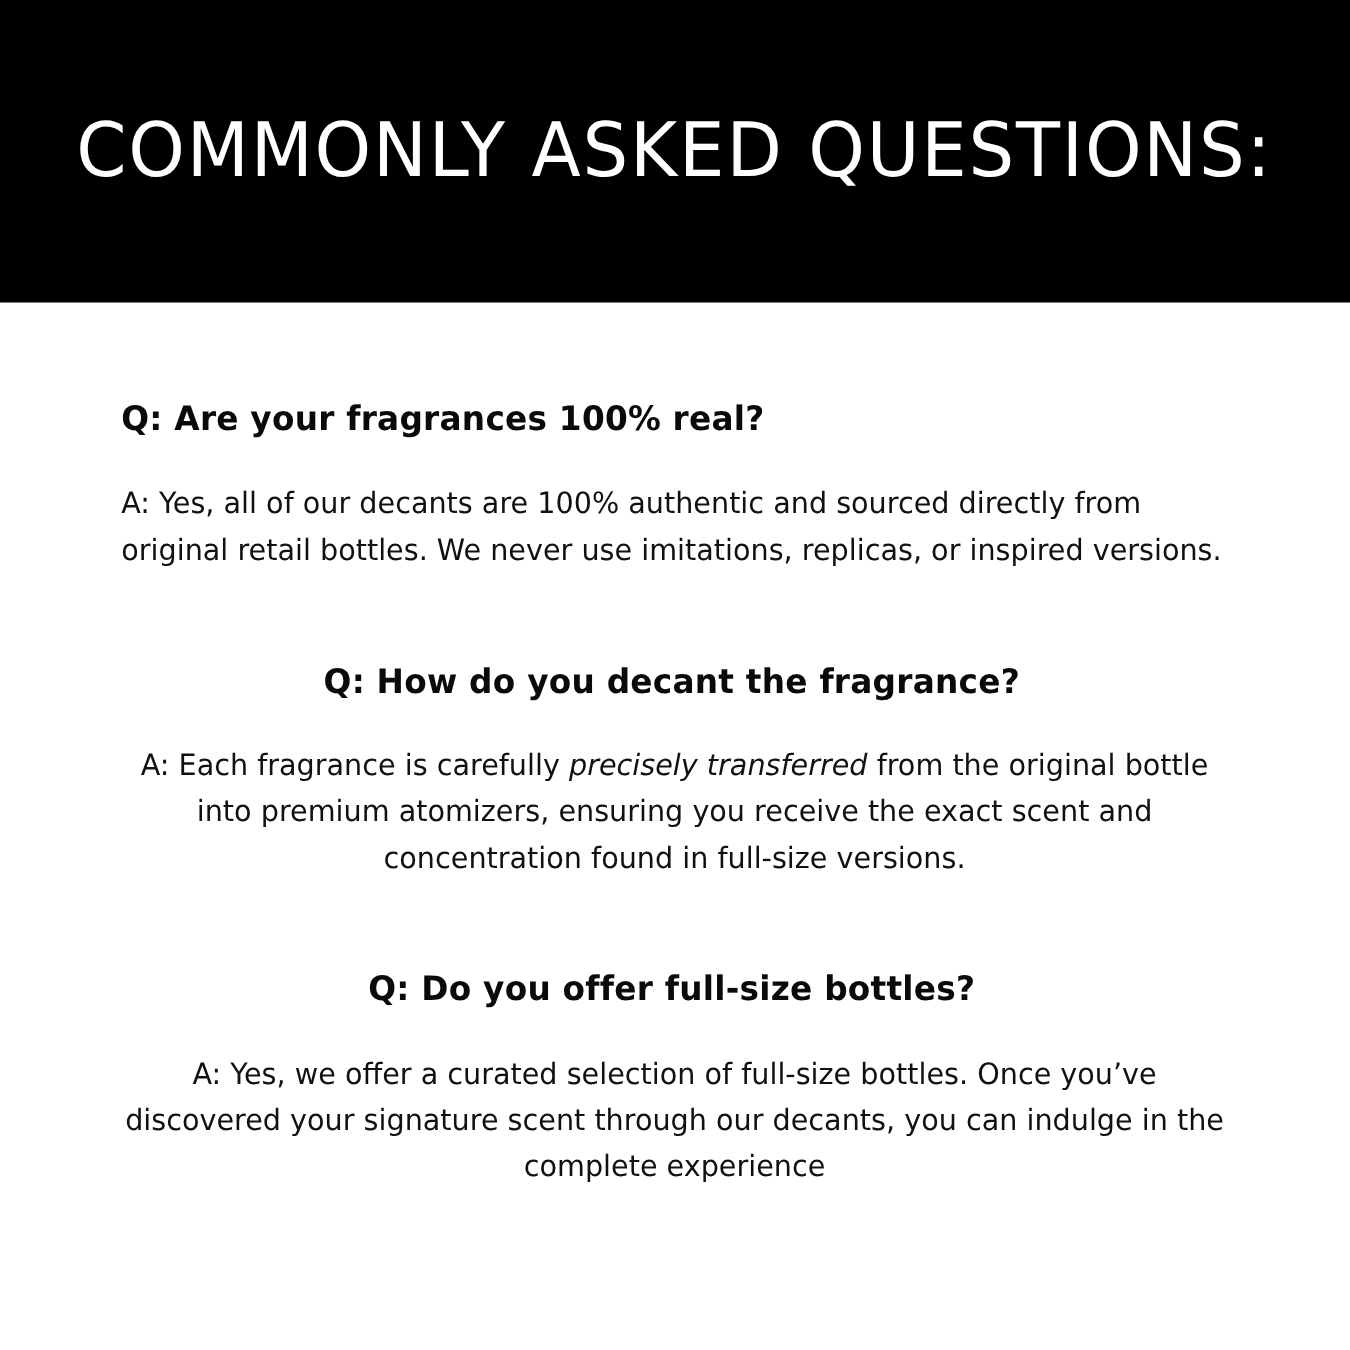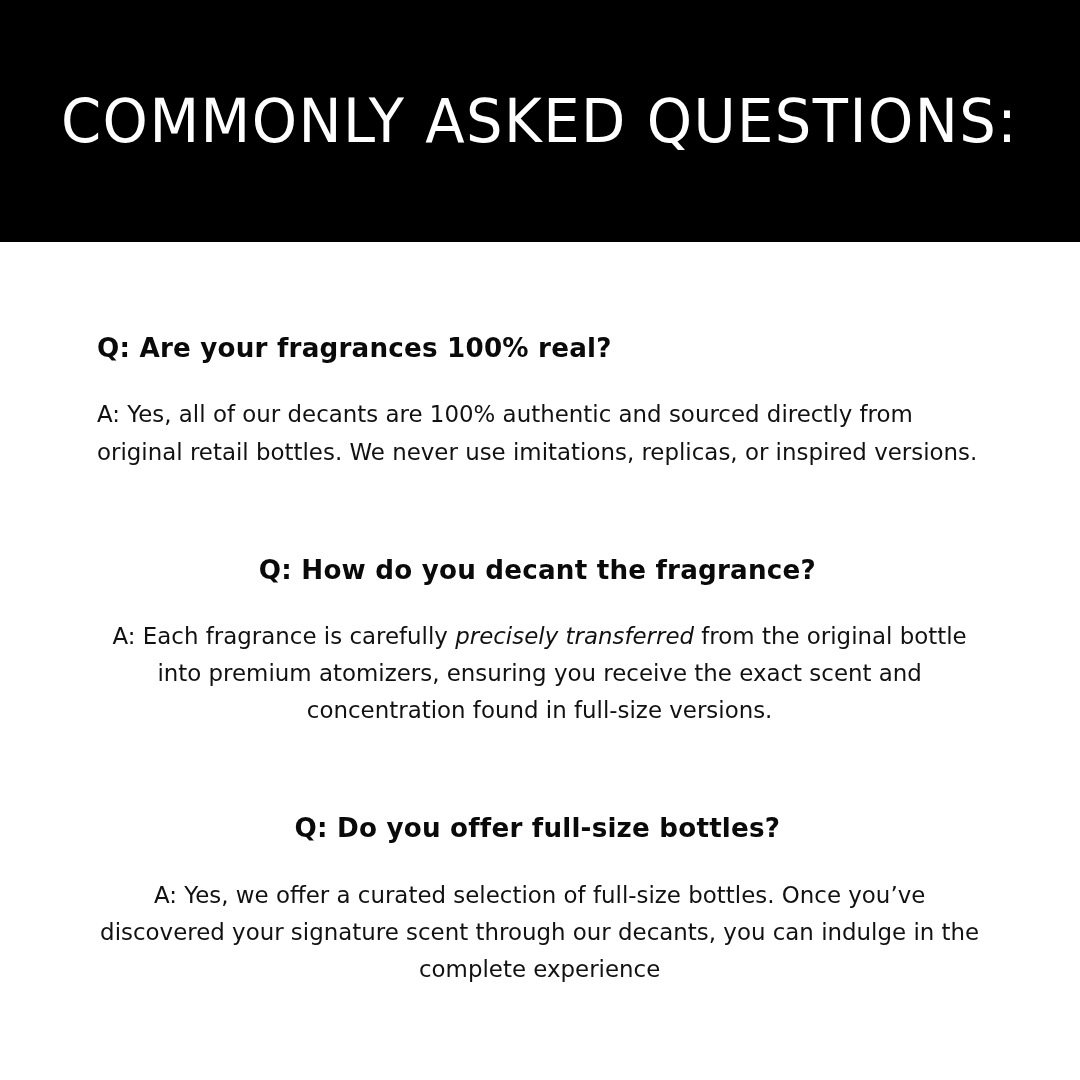--- a/index.html
+++ b/index.html
@@ -44,21 +44,21 @@
   }
   .content {
     position: absolute;
     top: 242px;
     left: 0;
     width: 1080px;
     padding: 0 75px 0 97px;
     box-sizing: border-box;
   }
   .faq-item {
-    margin-top: 12px;
+    margin-top: 0;
   }
   .faq-item.first {
     padding-top: 78px;
   }
   .faq-item.subsequent {
     padding-top: 71px;
     text-align: center;
   }
   .question {
     font-family: "DejaVu Sans", sans-serif;

